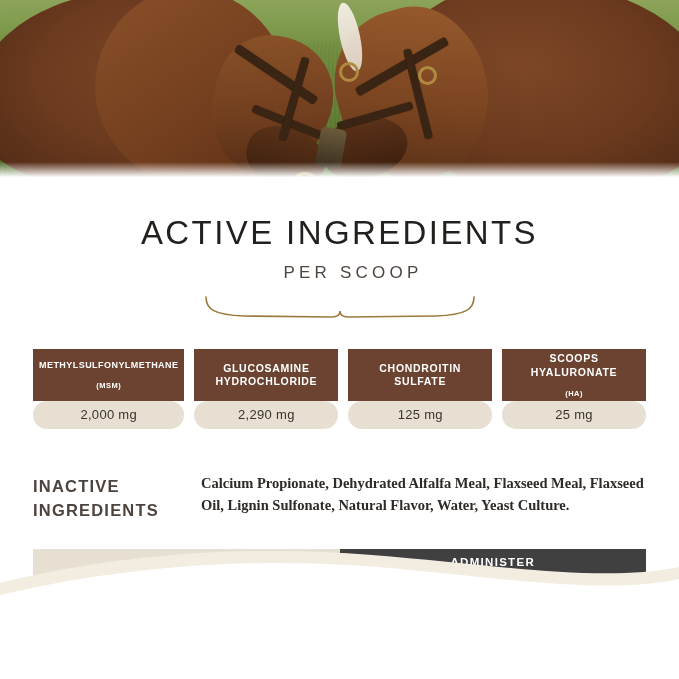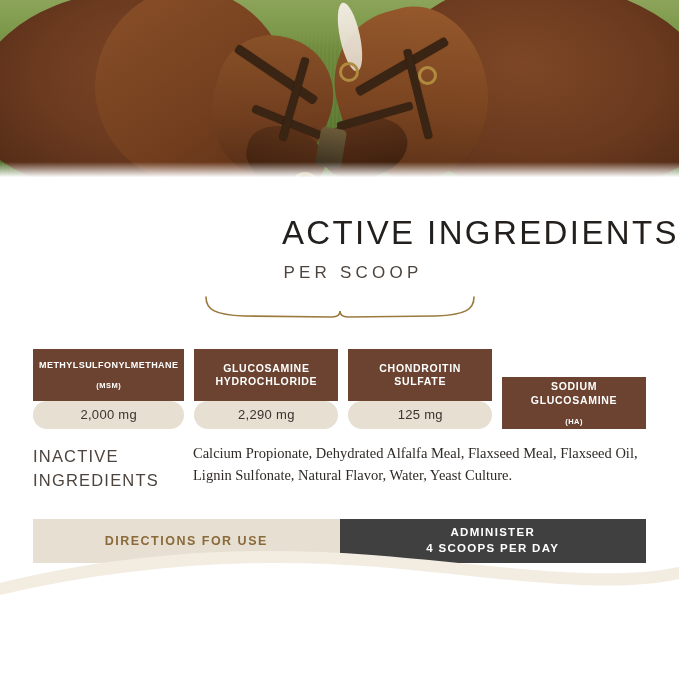--- a/index.html
+++ b/index.html
@@ -155,21 +155,20 @@
   .title-block {
     text-align: center;
     margin-top: 36px;
   }
   .title-main {
     font-family: "Liberation Sans", sans-serif;
     font-size: 33px;
     letter-spacing: 2.4px;
     color: #231f1c;
     font-weight: 400;
-    text-align: right;
   }
   .title-sub {
     margin-top: 11px;
     font-family: "Liberation Sans", sans-serif;
     font-size: 17px;
     letter-spacing: 4.2px;
     color: #4e453f;
     font-weight: 400;
     padding-left: 27px;
   }
@@ -218,22 +217,23 @@
     text-align: center;
     font-size: 13px;
     padding: 6px 0 7px;
     letter-spacing: .3px;
     border-radius: 14px;
   }
 
   
   .inactive {
     display: flex;
-    margin: 14px 33px 0 33px;
-    gap: 8px;
+    margin: 44px 33px 0 33px;
+    gap: 16px;
+    font-weight: bold;
   }
   .inactive-label {
     width: 152px;
     flex: 0 0 152px;
     font-size: 16.5px;
     letter-spacing: 1.2px;
     color: #4d443e;
     line-height: 1.45;
     text-align: left;
     padding-top: 2px;
@@ -354,23 +354,24 @@
 
     <div class="card">
       <div class="card-head">
         <div class="nm">CHONDROITIN SULFATE</div>
       </div>
       <div class="card-amt">125 mg</div>
     </div>
 
     <div class="card">
       <div class="card-head">
-        <div class="nm">SODIUM GLUCOSAMINE</div>
+        <div class="nm">SCOOPS HYALURONATE</div>
         <div class="abbr">(HA)</div>
       </div>
+      <div class="card-amt">25 mg</div>
     </div>
 
   </div>
 
   <div class="inactive">
     <div class="inactive-label">INACTIVE INGREDIENTS</div>
     <div class="inactive-text">Calcium Propionate, Dehydrated Alfalfa Meal, Flaxseed Meal, Flaxseed Oil, Lignin Sulfonate, Natural Flavor, Water, Yeast Culture.</div>
   </div>
 
   <div class="directions">

